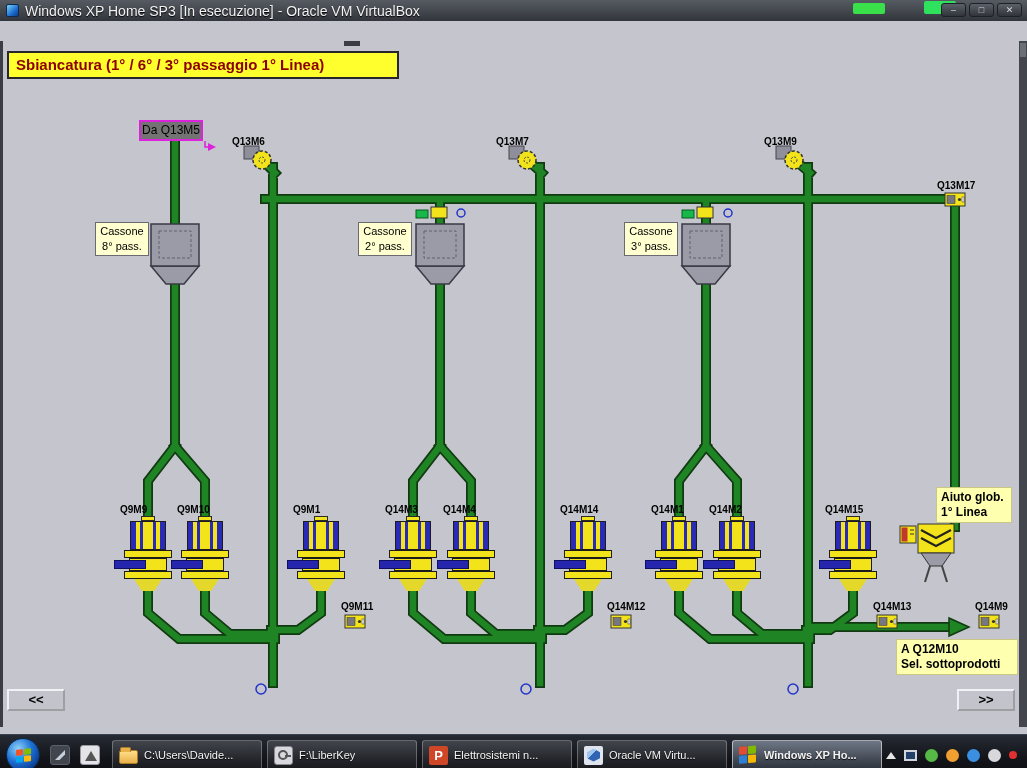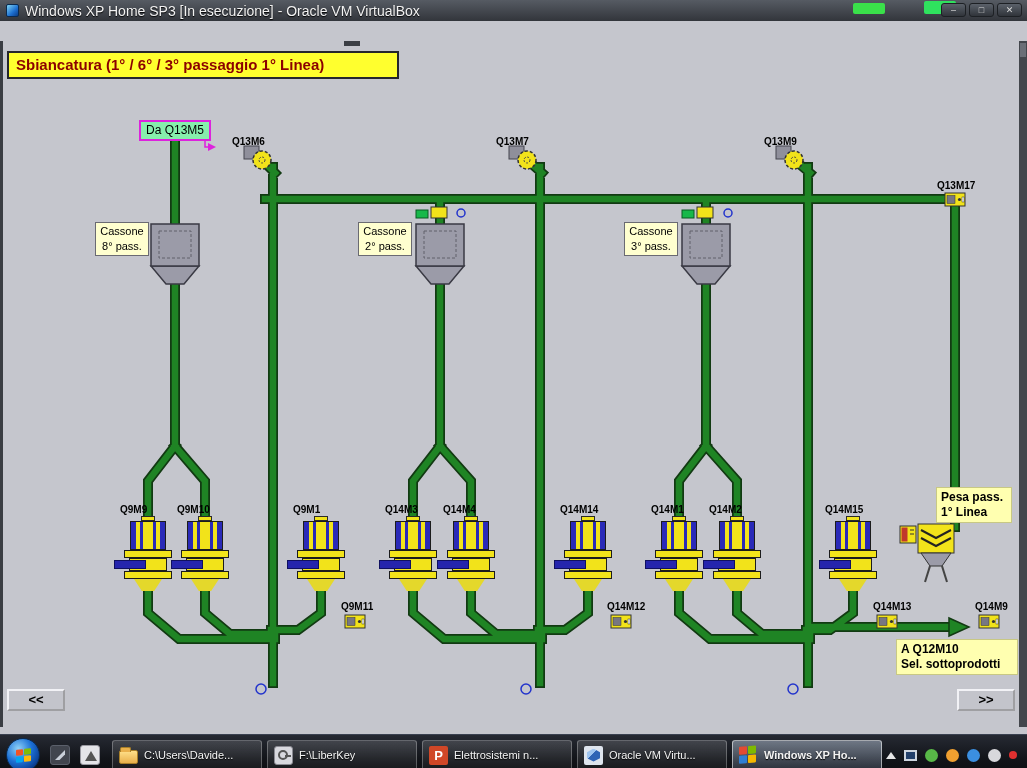--- a/index.html
+++ b/index.html
@@ -27,21 +27,21 @@
 
   
   .scada { position:absolute; left:0; top:41px; width:1027px; height:686px;
            background:#c5c6cd; border-left:3px solid #3a3d43; overflow:hidden; }
   .scada svg { position:absolute; left:0; top:0; }
   .mini-tab { position:absolute; left:341px; top:0; width:16px; height:5px; background:#3b3e44; }
 
   .scada-title { position:absolute; left:4px; top:10px; width:392px; height:28px;
                  background:#ffff2e; border:2px solid #26262c; color:#8b0000;
                  font-weight:bold; font-size:15px; line-height:24px; padding-left:7px; }
-  .da-box { position:absolute; left:136px; top:79px; width:72px; height:21px; background:#86efac;
+  .da-box { position:absolute; left:136px; top:79px; width:64px; height:21px; background:#737373;
             border:2px solid #dd22dd; font-size:12px; line-height:17px; text-align:center; color:#000; }
   .tag { position:absolute; font-size:10px; font-weight:bold; color:#000; line-height:12px; white-space:nowrap; }
   .cass-label { position:absolute; width:54px; background:#ffffcf; border:1px solid #6a6a72;
                 font-size:11px; line-height:15px; text-align:center; padding:1px 0; color:#000; }
   .big-label { position:absolute; background:#ffffb0; border:1px solid #c8c884;
                font-size:12px; font-weight:bold; line-height:15px; color:#000; padding:2px 4px; }
 
   
   .motor { position:absolute; width:56px; top:462px; text-align:left; }
   .m-label { font-size:10px; font-weight:bold; color:#000; height:13px; line-height:13px; }
@@ -317,21 +317,21 @@
       <div class="m-bar"></div>
         <div class="m-funnel"></div>
     </div>
 
     <div class="tag" style="left:338px;top:560px">Q9M11</div>
     <div class="tag" style="left:604px;top:560px">Q14M12</div>
     <div class="tag" style="left:870px;top:560px">Q14M13</div>
     <div class="tag" style="left:972px;top:560px">Q14M9</div>
 
     <div class="big-label" style="left:933px;top:446px;width:76px">
-      <span>Pesa pass.</span><br>
+      <span>Aiuto glob.</span><br>
       <span>1° Linea</span>
     </div>
     <div class="big-label" style="left:893px;top:598px;width:122px">
       <span>A Q12M10</span><br>
       <span>Sel. sottoprodotti</span>
     </div>
 
     <div class="nav-btn" style="left:4px">&lt;&lt;</div>
     <div class="nav-btn" style="left:954px">&gt;&gt;</div>
 

